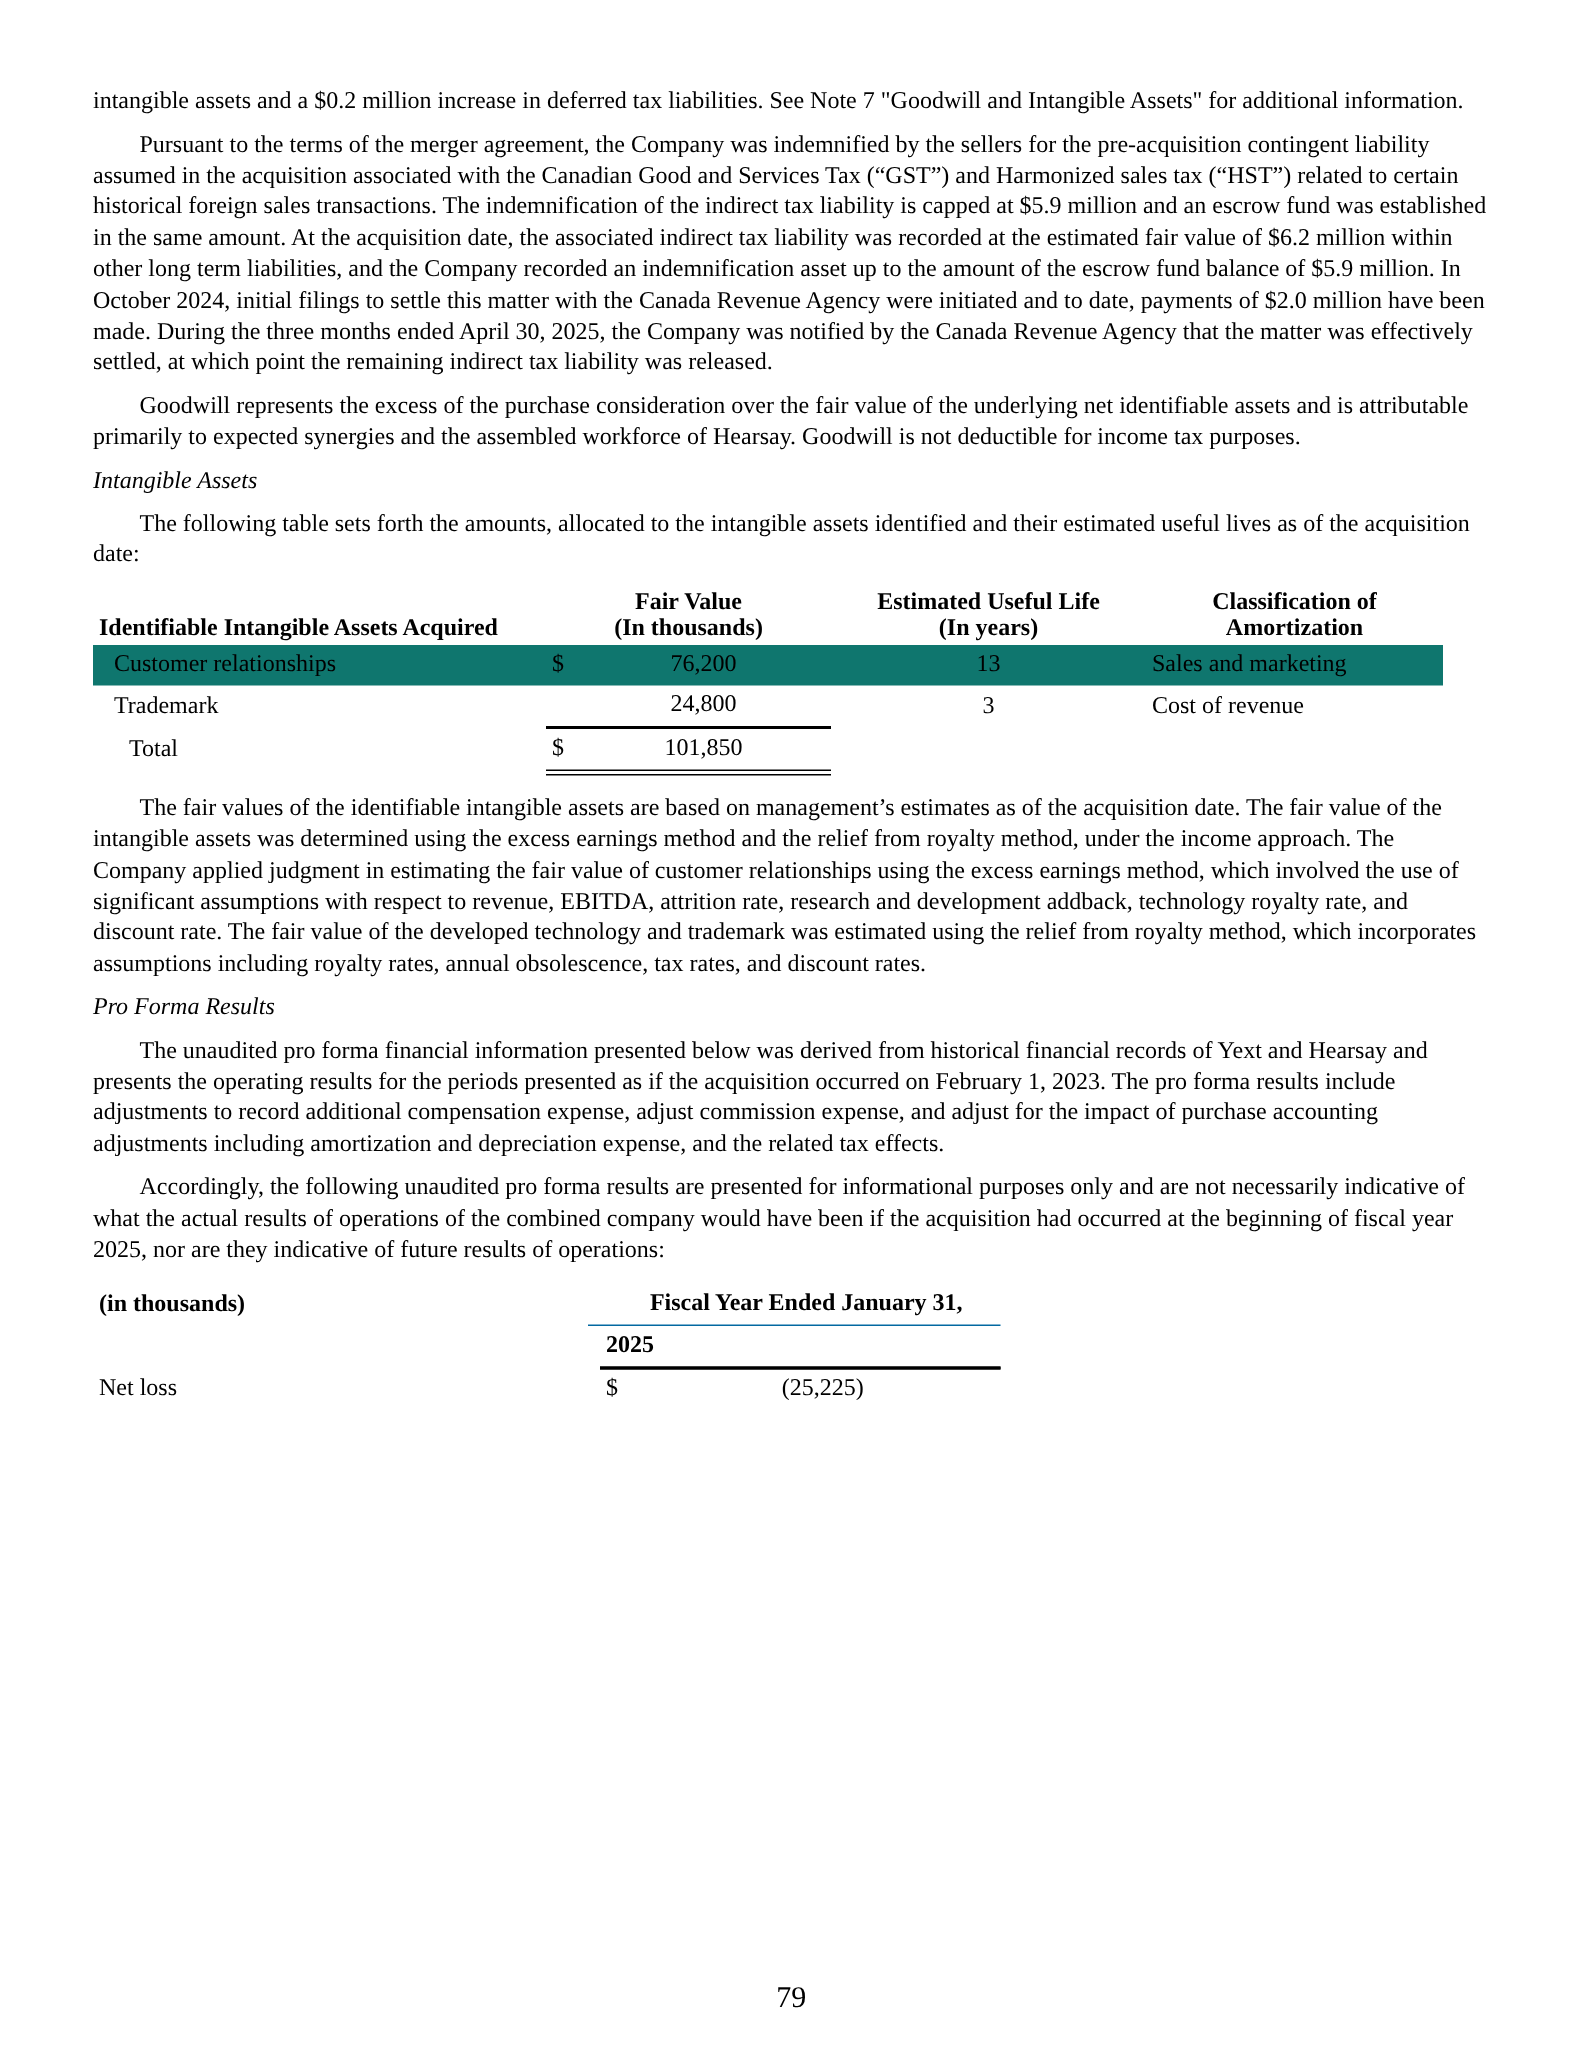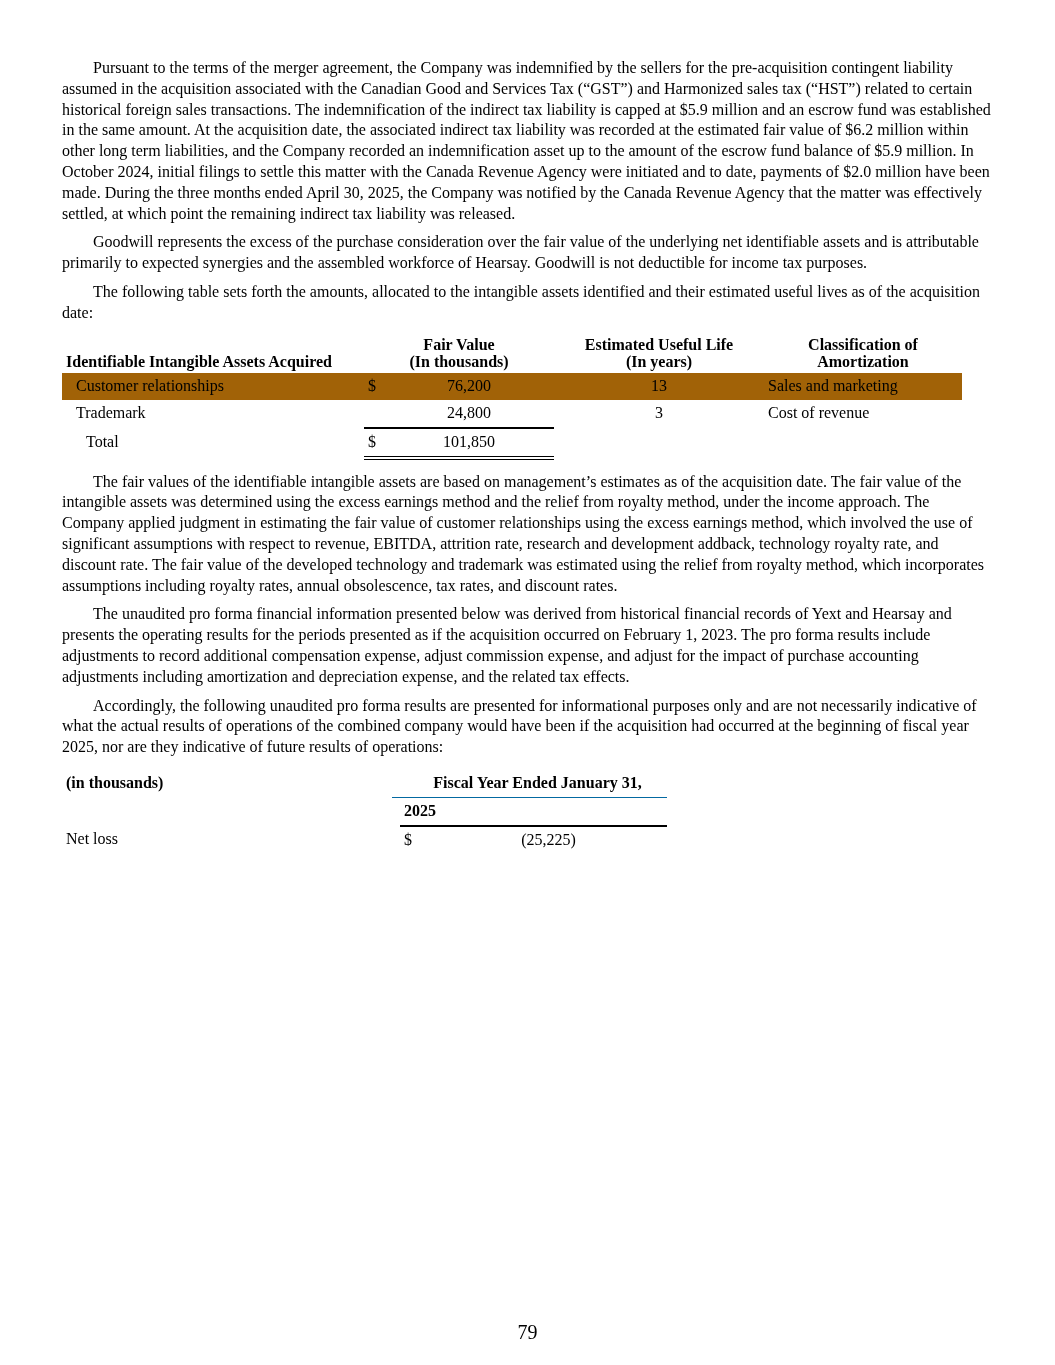--- a/index.html
+++ b/index.html
@@ -6,37 +6,39 @@
   body { width: 1055px; height: 1365px; position: relative; font-family: "Liberation Serif", serif; color: #000; font-size: 16px; line-height: 20.8px; }
   .page { position: absolute; left: 62px; top: 58px; width: 932px; }
   p { margin: 0 0 8px 0; }
   p.indent { text-indent: 31px; }
   .heading-italic { font-style: italic; margin: 0 0 8px 0; }
   table { border-collapse: collapse; }
   .t1 { width: 900px; margin: 12px 0 12px 0; }
   .t1 th { font-weight: bold; text-align: center; vertical-align: bottom; padding: 0 4px 3px 4px; line-height: 17px; }
   .t1 th.left { text-align: left; }
   .t1 td { padding: 3px 4px; height: 21px; }
-  .shade td { background: #a16207; }
+  .shade td { background: #0f766e; }
   .num { text-align: center; }
   .ctr { text-align: center; }
   .dollar { text-align: left; padding-left: 4px; }
   .t1 td.rule-top { border-top: 2px solid #000; }
   .t1 td.dbl-bottom { border-bottom: 4px double #000; }
   .t2 { width: 605px; margin: 12px 0 0 0; }
   .t2 th { font-weight: bold; padding: 3px 4px; }
   .t2 td { padding: 3px 4px; height: 21px; }
   .page-number { position: absolute; left: 0; width: 1055px; top: 1322px; text-align: center; font-size: 20px; }
 </style>
 </head>
 <body>
 
 <div class="page">
+  <p>intangible assets and a $0.2 million increase in deferred tax liabilities. See Note 7 "Goodwill and Intangible Assets" for additional information.</p>
   <p class="indent">Pursuant to the terms of the merger agreement, the Company was indemnified by the sellers for the pre-acquisition contingent liability assumed in the acquisition associated with the Canadian Good and Services Tax (“GST”) and Harmonized sales tax (“HST”) related to certain historical foreign sales transactions. The indemnification of the indirect tax liability is capped at $5.9 million and an escrow fund was established in the same amount. At the acquisition date, the associated indirect tax liability was recorded at the estimated fair value of $6.2 million within other long term liabilities, and the Company recorded an indemnification asset up to the amount of the escrow fund balance of $5.9 million. In October 2024, initial filings to settle this matter with the Canada Revenue Agency were initiated and to date, payments of $2.0 million have been made. During the three months ended April 30, 2025, the Company was notified by the Canada Revenue Agency that the matter was effectively settled, at which point the remaining indirect tax liability was released.</p>
   <p class="indent">Goodwill represents the excess of the purchase consideration over the fair value of the underlying net identifiable assets and is attributable primarily to expected synergies and the assembled workforce of Hearsay. Goodwill is not deductible for income tax purposes.</p>
+  <div class="heading-italic">Intangible Assets</div>
   <p class="indent">The following table sets forth the amounts, allocated to the intangible assets identified and their estimated useful lives as of the acquisition date:</p>
 
   <table class="t1">
     <colgroup>
       <col style="width:302px">
         <col style="width:20px">
         <col style="width:170px">
         <col style="width:210px">
         <col style="width:198px">
     </colgroup>
@@ -76,20 +78,21 @@
         <td style="padding-left:24px">Total</td>
         <td class="dollar rule-top dbl-bottom">$</td>
         <td class="num rule-top dbl-bottom">101,850</td>
         <td></td>
         <td></td>
       </tr>
     </tbody>
   </table>
 
   <p class="indent">The fair values of the identifiable intangible assets are based on management’s estimates as of the acquisition date. The fair value of the intangible assets was determined using the excess earnings method and the relief from royalty method, under the income approach. The Company applied judgment in estimating the fair value of customer relationships using the excess earnings method, which involved the use of significant assumptions with respect to revenue, EBITDA, attrition rate, research and development addback, technology royalty rate, and discount rate. The fair value of the developed technology and trademark was estimated using the relief from royalty method, which incorporates assumptions including royalty rates, annual obsolescence, tax rates, and discount rates.</p>
+  <div class="heading-italic">Pro Forma Results</div>
   <p class="indent">The unaudited pro forma financial information presented below was derived from historical financial records of Yext and Hearsay and presents the operating results for the periods presented as if the acquisition occurred on February 1, 2023. The pro forma results include adjustments to record additional compensation expense, adjust commission expense, and adjust for the impact of purchase accounting adjustments including amortization and depreciation expense, and the related tax effects.</p>
   <p class="indent">Accordingly, the following unaudited pro forma results are presented for informational purposes only and are not necessarily indicative of what the actual results of operations of the combined company would have been if the acquisition had occurred at the beginning of fiscal year 2025, nor are they indicative of future results of operations:</p>
 
   <table class="t2">
     <colgroup>
       <col style="width:330px">
         <col style="width:8px">
         <col style="width:30px">
         <col style="width:237px">
     </colgroup>

